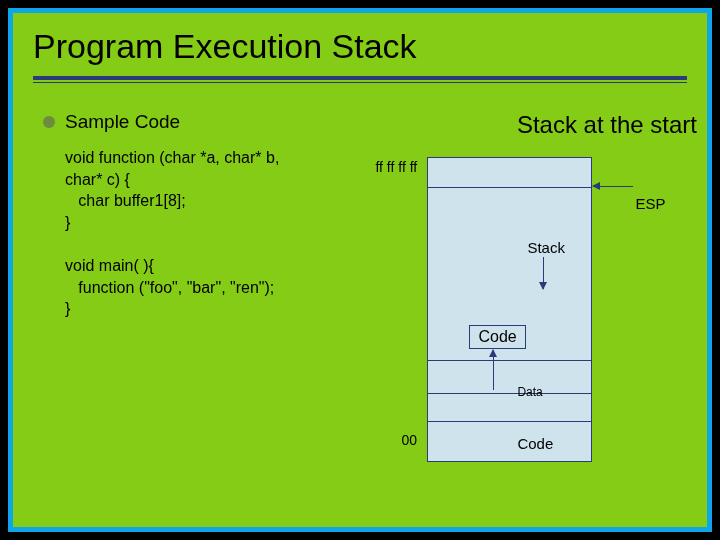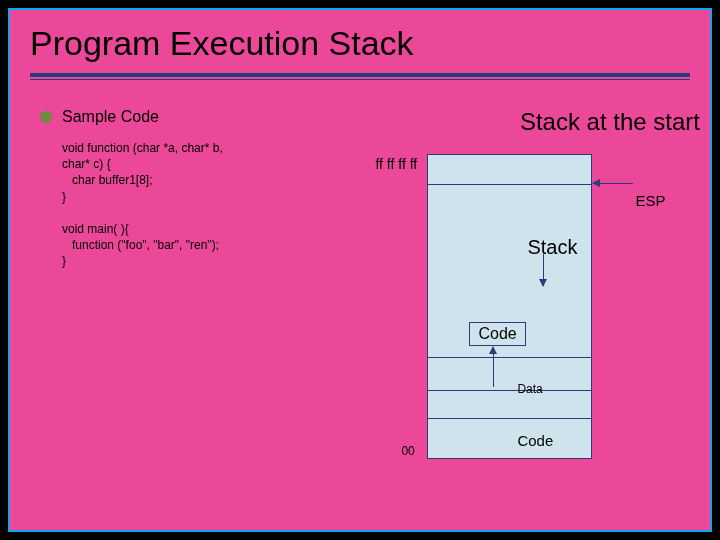--- a/index.html
+++ b/index.html
@@ -7,22 +7,22 @@
     width: 720px;
     height: 540px;
     background: #000;
     font-family: Arial, Helvetica, sans-serif;
     position: relative;
     overflow: hidden;
   }
   .slide {
     position: absolute;
     top: 8px; left: 8px; right: 8px; bottom: 8px;
-    background: #ec4899;
-    border: 2px solid #0ea5e9;
+    background: #84cc16;
+    border: 5px solid #0ea5e9;
   }
   .title-area {
     padding: 14px 20px 6px 20px;
   }
   .title {
     font-size: 34px;
     color: #000;
     font-weight: 400;
   }
   .title-rule-thick {
@@ -40,46 +40,46 @@
     padding: 22px 10px 10px 30px;
     gap: 10px;
   }
   .left-col { width: 335px; }
   .right-col { width: 330px; position: relative; }
   .bullet-row { display: flex; align-items: center; margin-bottom: 14px; }
   .bullet-dot {
     width: 12px; height: 12px; border-radius: 50%;
     background: #6a8d3f; margin-right: 10px; flex-shrink: 0;
   }
-  .bullet-text { font-size: 16px; color: #000; }
+  .bullet-text { font-size: 19px; color: #000; }
   .right-heading { font-size: 24px; color: #000; margin-bottom: 18px; margin-left: 6px; text-align: right; }
   .code {
-    font-size: 12px;
+    font-size: 16px;
     color: #000;
     line-height: 1.35;
     white-space: pre;
     font-family: Arial, Helvetica, sans-serif;
     margin-left: 22px;
   }
   .mem-diagram {
     position: relative;
     width: 260px;
     height: 310px;
     margin-left: 20px;
   }
   .addr-top {
     position: absolute;
     top: 2px; left: -36px;
     font-size: 14px;
     padding-left: 14px;
   }
   .addr-bot {
     position: absolute;
-    bottom: 6px; left: 4px;
-    font-size: 12px;
+    bottom: 19px; left: 4px;
+    font-size: 14px;
   }
   .mem-box {
     position: absolute;
     left: 30px; top: 0;
     width: 165px; height: 305px;
     border: 1px solid #2b3a7a;
     background: #cfe3ec;
   }
   .seg-line {
     position: absolute;
@@ -101,21 +101,21 @@
     left: 196px; top: 29px;
     width: 40px; height: 1px; background: #2b3a7a;
   }
   .esp-arrow::before {
     content: "";
     position: absolute; left: -1px; top: -4px;
     border-top: 4px solid transparent;
     border-bottom: 4px solid transparent;
     border-right: 8px solid #2b3a7a;
   }
-  .stack-label { position: absolute; left: 130px; top: 82px; font-size: 20px; }
+  .stack-label { position: absolute; left: 130px; top: 82px; font-size: 15px; }
   .data-label  { position: absolute; left: 120px; top: 228px; font-size: 12px; }
   .code-label  { position: absolute; left: 120px; top: 278px; font-size: 15px; }
   .arrow-down {
     position: absolute;
     left: 146px; top: 100px;
     width: 1px; height: 32px; background: #2b3a7a;
   }
   .arrow-down::after {
     content: "";
     position: absolute; left: -4px; bottom: -1px;

